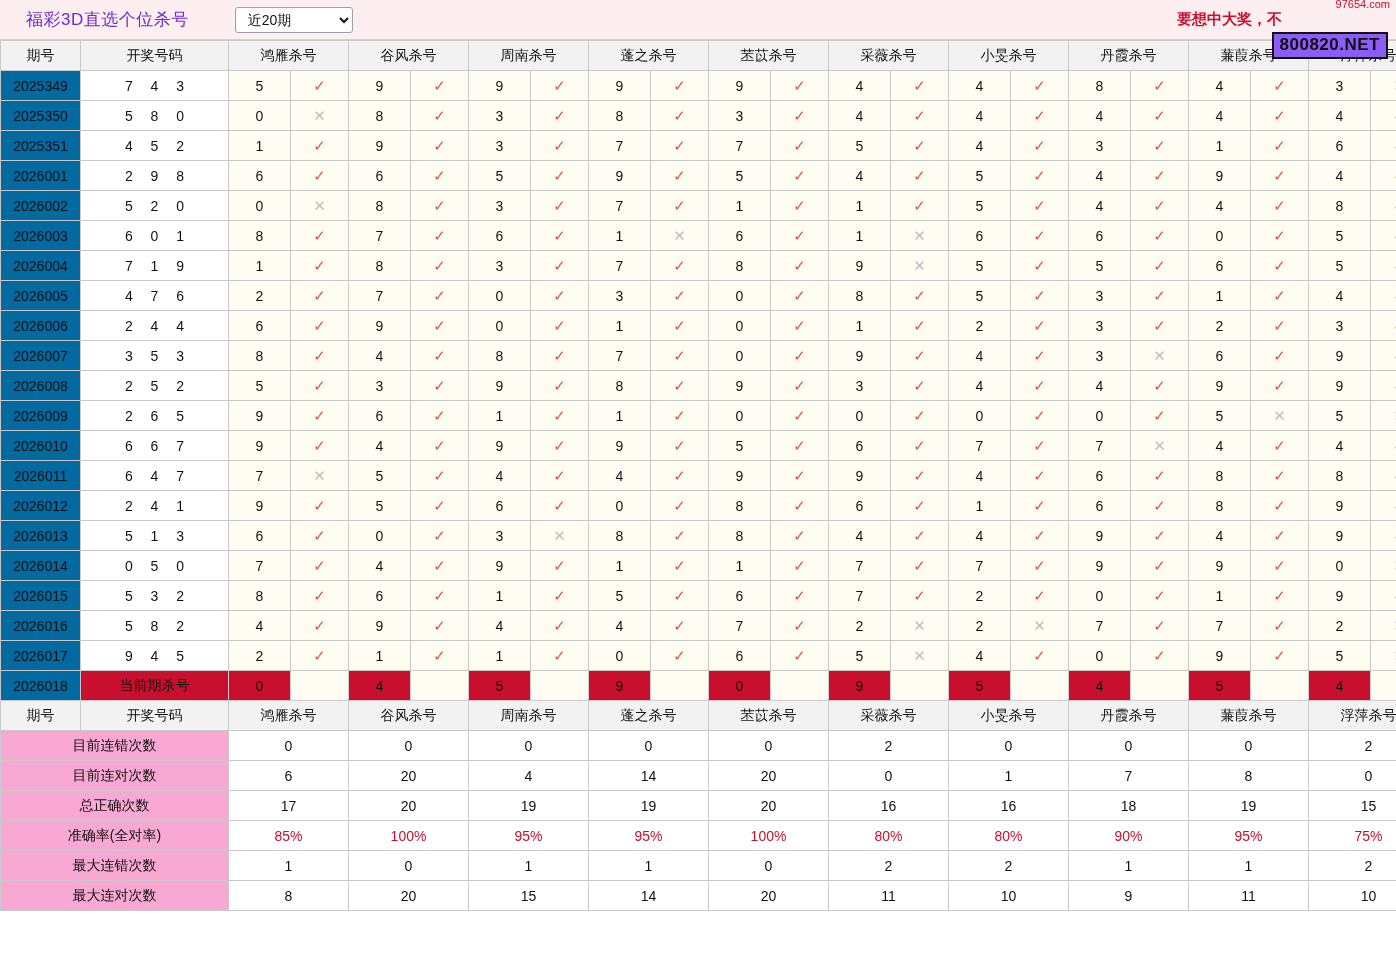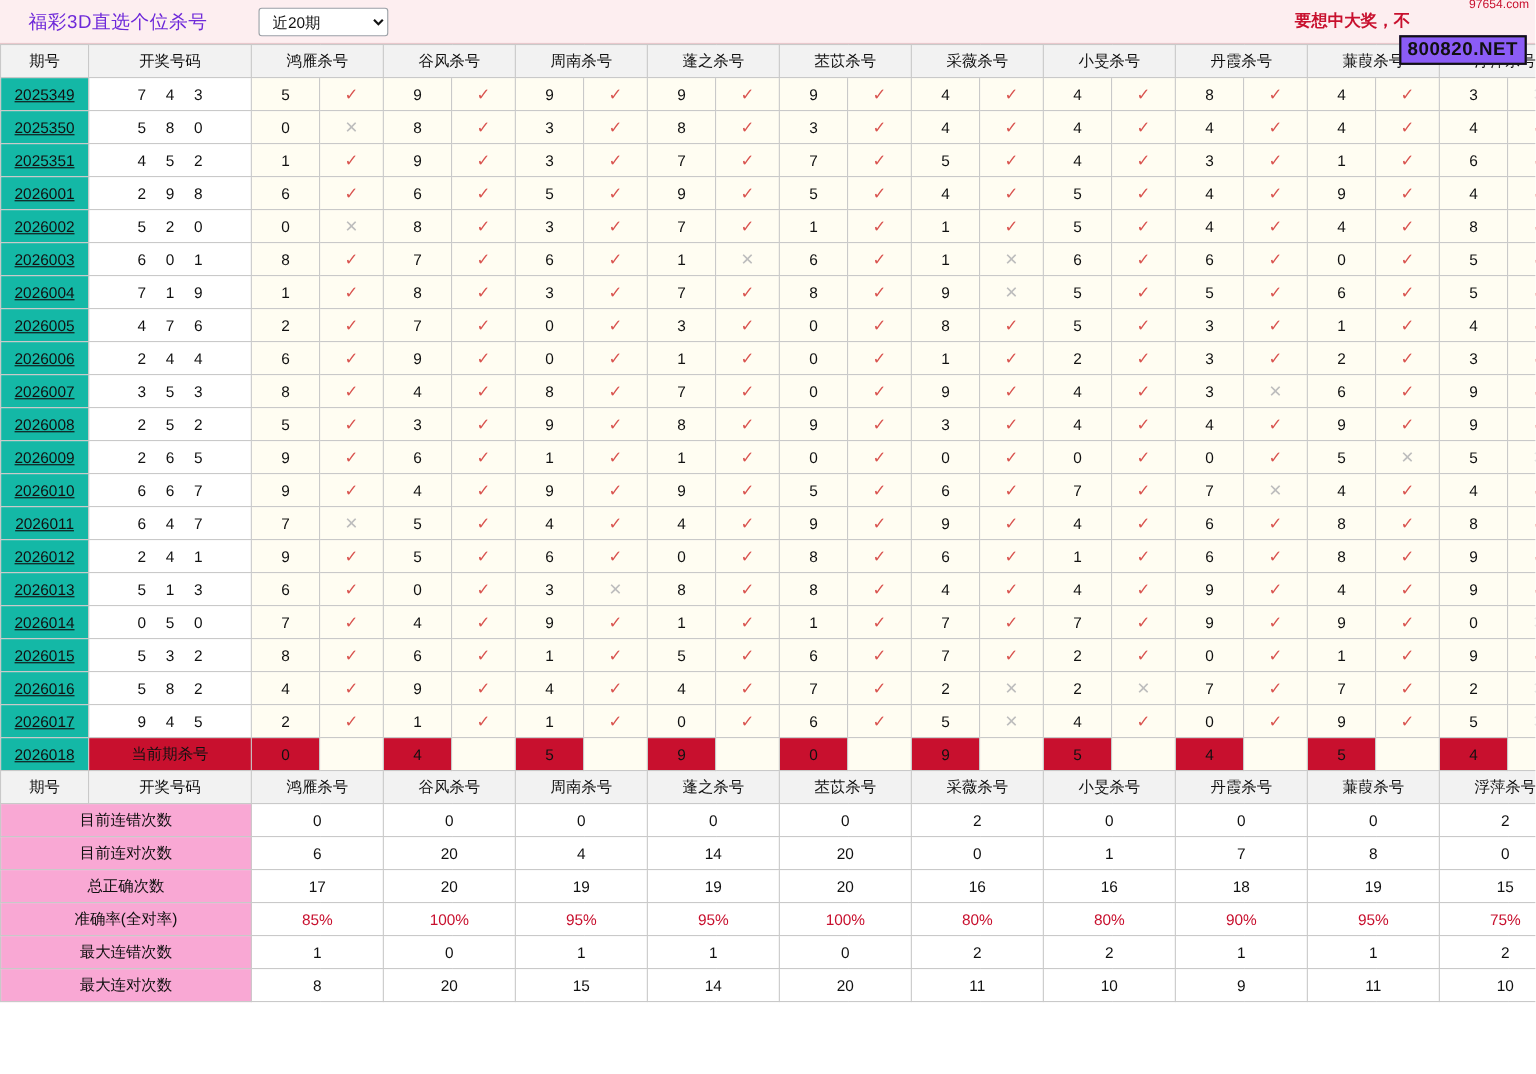--- a/index.html
+++ b/index.html
@@ -92,23 +92,22 @@
   .col-num    { width: 62px; }
   .col-mark   { width: 58px; }
 
   thead td, .hdr td {
     background: #f2f2f2;
     font-size: 14.5px;
     color: #000;
     height: 34px;
   }
   .period-cell {
-    background: #14b8a6;
+    background: #0369a1;
     font-size: 14px;
-    text-decoration: underline;
   }
   .open-cell {
     font-size: 17px;
     color: #c8102e;
     letter-spacing: 7px;
     text-indent: 7px;
     font-family: "Liberation Sans", sans-serif;
   }
   .num-cell {
     background: #fffdf2;

